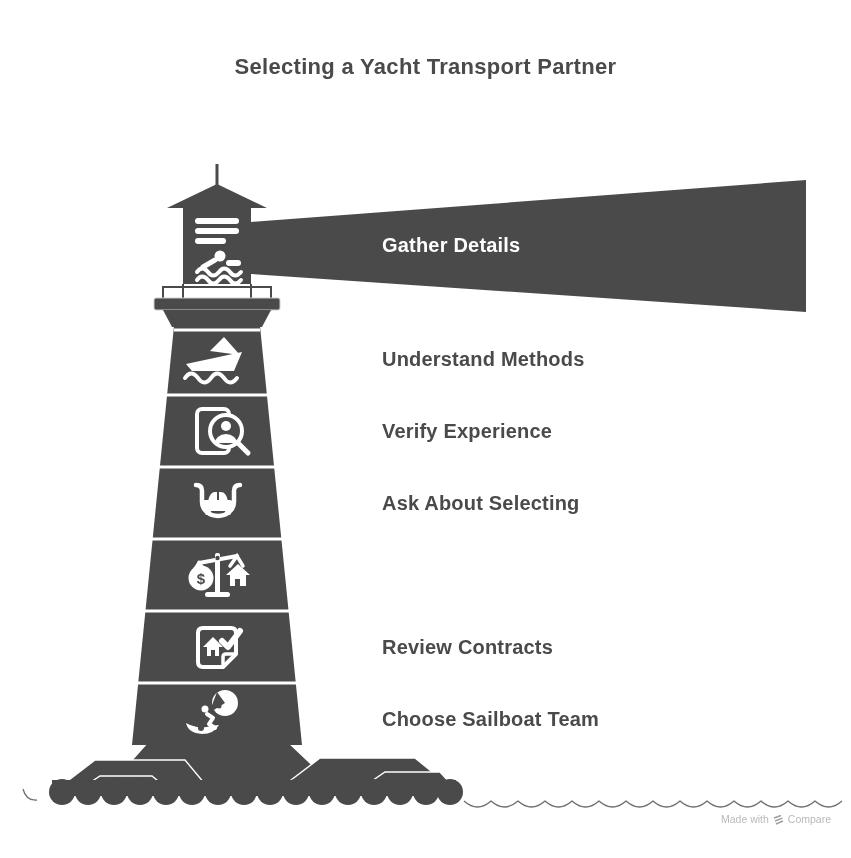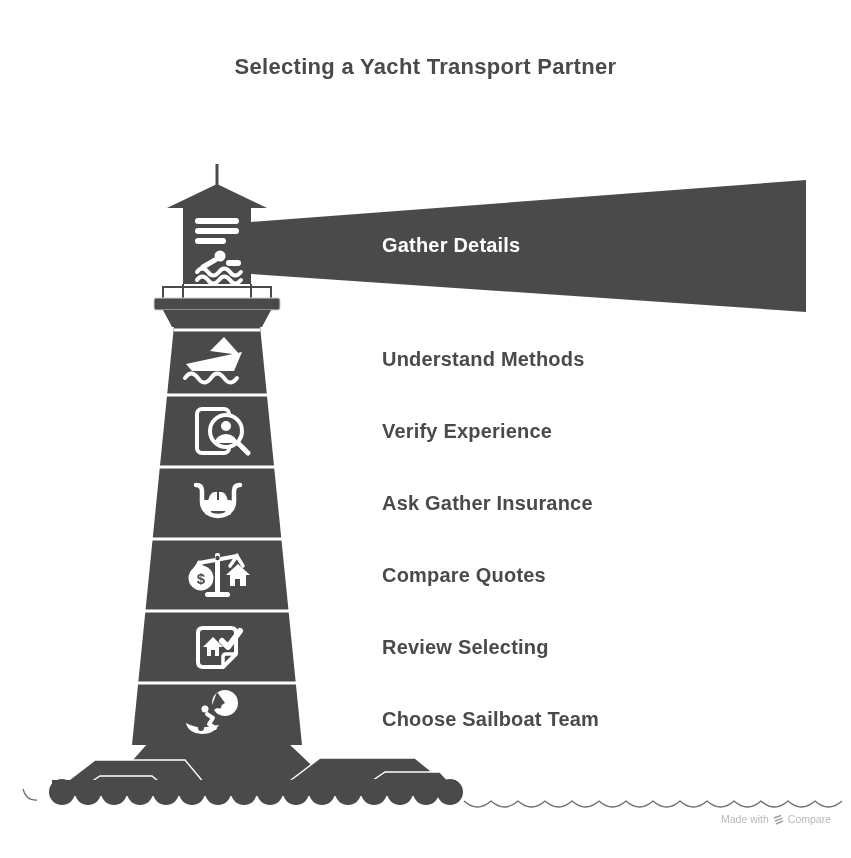--- a/index.html
+++ b/index.html
@@ -159,23 +159,22 @@
       <circle cx="205" cy="709" r="3.5" fill="#fff"></circle>
       <path d="M207,714 l6,4 l-4,6 l6,4" fill="none" stroke="#fff" stroke-width="4" stroke-linecap="round" stroke-linejoin="round"></path>
       <path d="M186,723 q2,10 16,11 q12,0 17,-9 l-8,1 q-12,4 -25,-3 z" fill="#fff"></path>
       <circle cx="201" cy="728" r="3" fill="#4a4a4a"></circle>
     </g>
   </svg>
 
   <div class="step-label beam lbl-0">Gather Details</div>
   <div class="step-label lbl-2">Verify Experience</div>
   <div class="step-label lbl-1">Understand Methods</div>
-  <div class="step-label lbl-3">Ask Gather Insurance</div>
-  <div class="step-label lbl-4">Compare Quotes</div>
-  <div class="step-label lbl-5">Review Selecting</div>
+  <div class="step-label lbl-3">Ask About Selecting</div>
+  <div class="step-label lbl-5">Review Contracts</div>
   <div class="step-label lbl-6">Choose Sailboat Team</div>
 
   <div class="watermark">
     <span>Made with</span>
     <svg width="11" height="11" viewBox="0 0 11 11">
       <line x1="1" y1="4" x2="8" y2="1.5" stroke="#9e9e9e" stroke-width="1.4"></line>
       <line x1="2" y1="7" x2="9.5" y2="4.2" stroke="#9e9e9e" stroke-width="1.4"></line>
       <line x1="3" y1="10" x2="10" y2="7" stroke="#9e9e9e" stroke-width="1.4"></line>
     </svg>
     <span>Compare</span>

